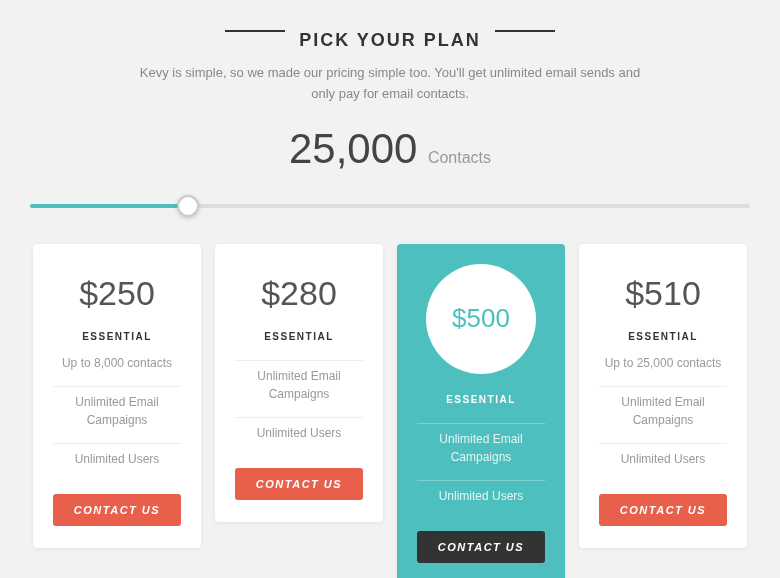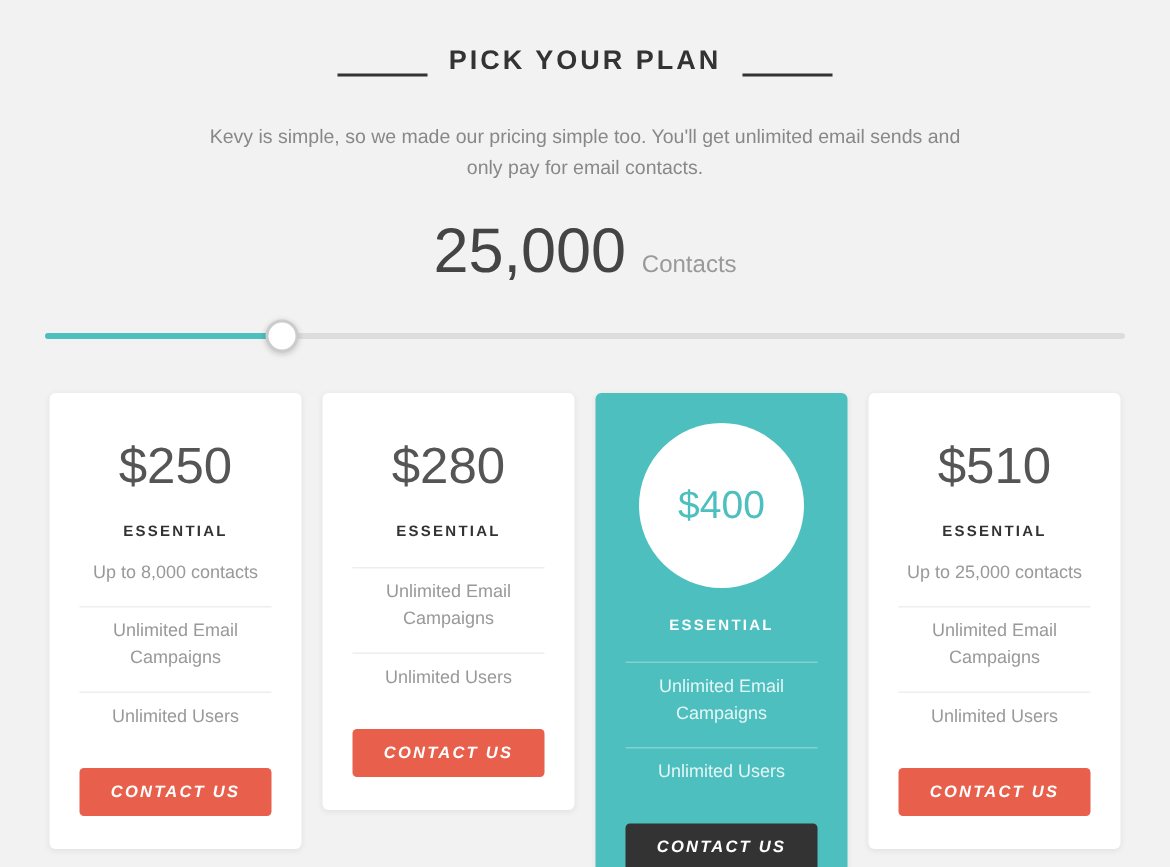--- a/index.html
+++ b/index.html
@@ -9,23 +9,23 @@
       width: 780px;
       min-height: 578px;
       display: flex;
       flex-direction: column;
       align-items: center;
       padding: 30px 20px 40px;
     }
 
     .page-header {
       display: flex;
-      align-items: flex-end;
+      align-items: flex-start;
       gap: 14px;
-      margin-bottom: 30px;
+      margin-bottom: 12px;
     }
     .header-line {
       width: 60px;
       height: 2px;
       background: #333;
     }
     .page-title {
       font-size: 18px;
       font-weight: 700;
       letter-spacing: 2px;
@@ -235,21 +235,21 @@
     <div class="plan-name">ESSENTIAL</div>
     <div class="divider"></div>
     <div class="plan-feature">Unlimited Email Campaigns</div>
     <div class="divider"></div>
     <div class="plan-feature">Unlimited Users</div>
     <button class="contact-btn">CONTACT US</button>
   </div>
 
   <div class="plan-card highlighted">
     <div class="price-circle">
-      <span class="price" style="font-size:26px; margin-bottom:0;">$400</span>
+      <span class="price" style="font-size:26px; margin-bottom:0;">$500</span>
     </div>
     <div class="plan-name">ESSENTIAL</div>
     <div class="divider"></div>
     <div class="plan-feature">Unlimited Email Campaigns</div>
     <div class="divider"></div>
     <div class="plan-feature">Unlimited Users</div>
     <button class="contact-btn">CONTACT US</button>
   </div>
 
   <div class="plan-card">

